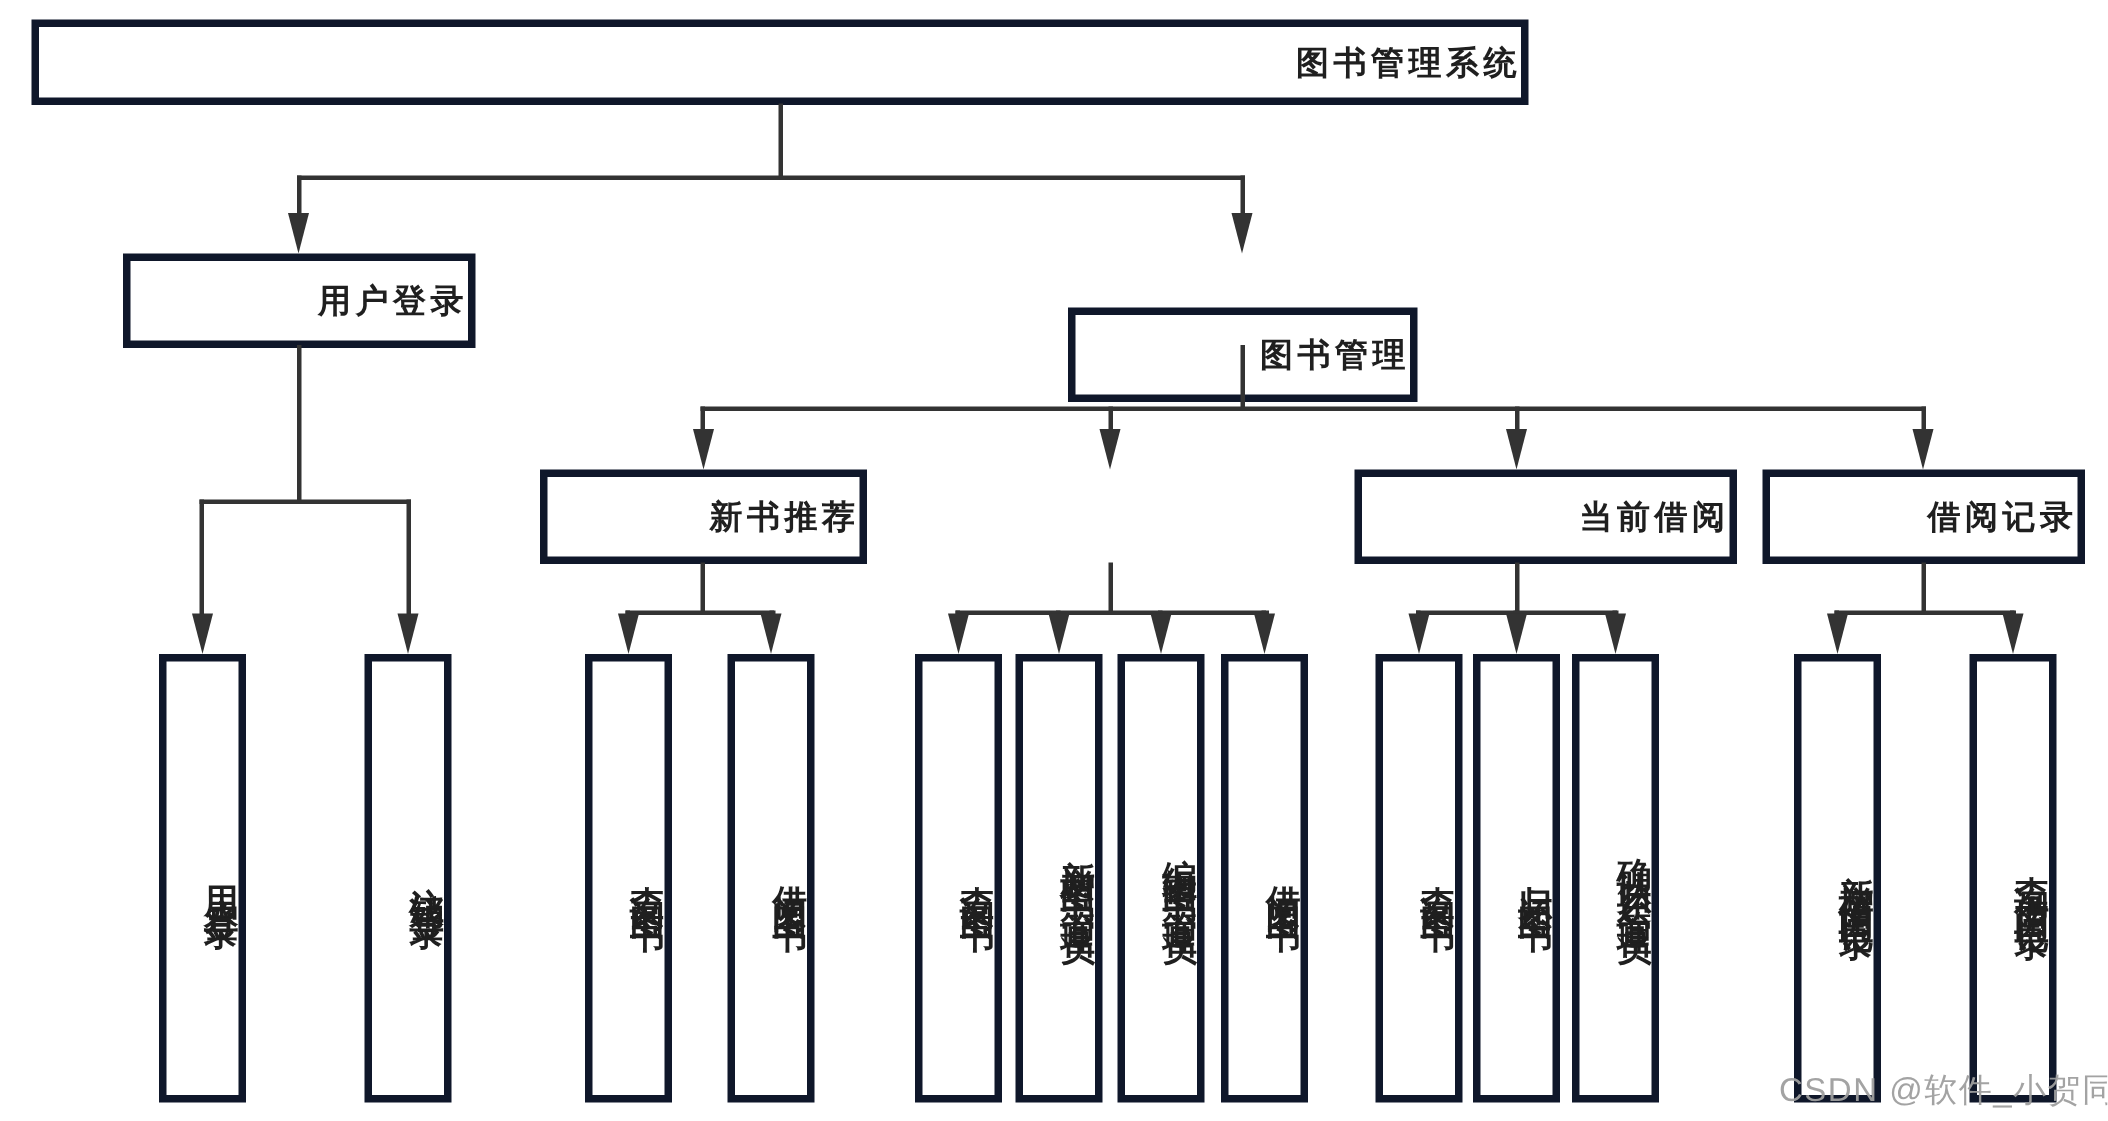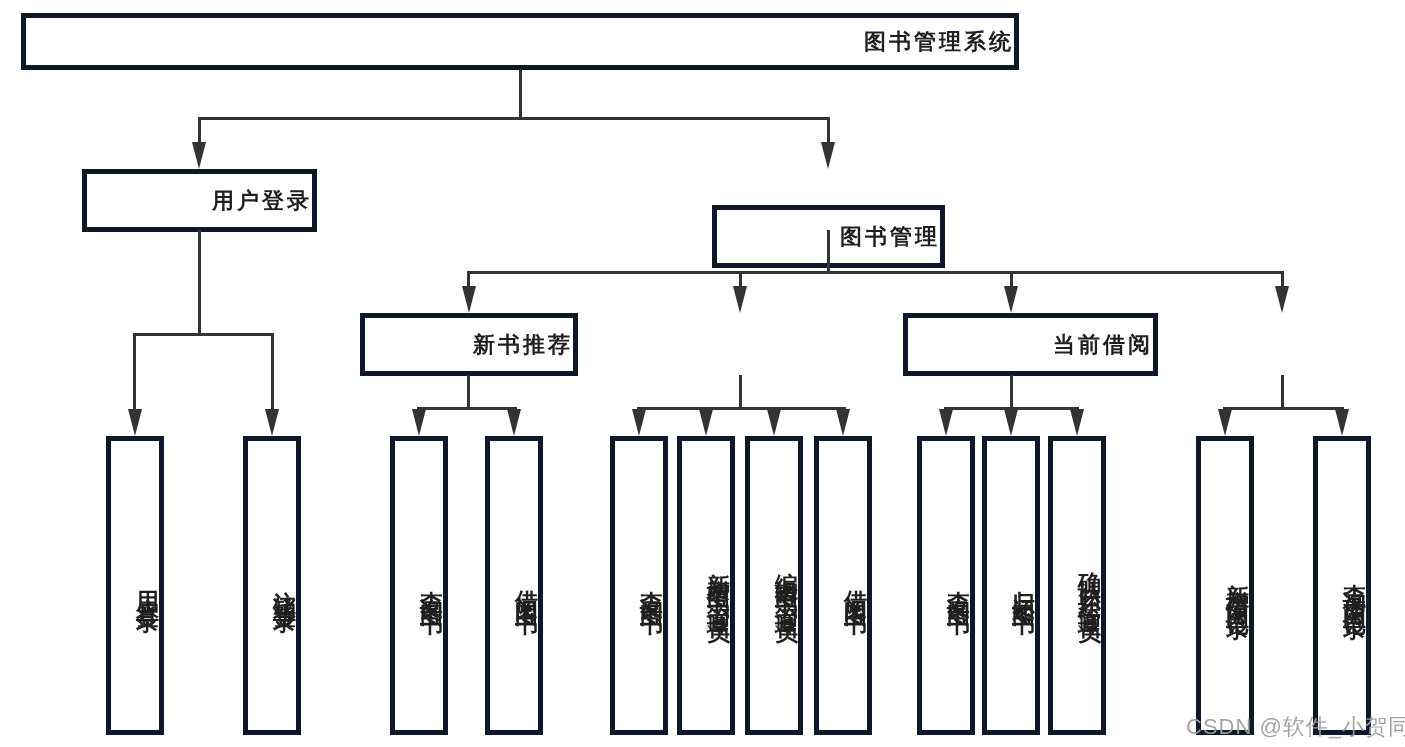--- a/index.html
+++ b/index.html
@@ -95,20 +95,23 @@
   <div class="arrow" style="left:733px;  top:286px;"></div>
   <div class="arrow" style="left:1004px; top:286px;"></div>
   <div class="arrow" style="left:1275px; top:286px;"></div>
 
   <div class="box" style="left:360px; top:313px; width:218px; height:63px;">
     <span class="hlabel">新书推荐</span>
   </div>
   <div class="box" style="left:903px; top:313px; width:255px; height:63px;">
     <span class="hlabel">当前借阅</span>
   </div>
+  <div class="box" style="left:1175px; top:313px; width:215px; height:63px;">
+    <span class="hlabel">借阅记录</span>
+  </div>
 
   <div class="vline" style="left:467px; top:375px; height:34px;"></div>
   <div class="hline" style="left:417px; top:407px; width:100px;"></div>
   <div class="vline" style="left:417px; top:407px; height:8px;"></div>
   <div class="vline" style="left:513px; top:407px; height:8px;"></div>
   <div class="arrow" style="left:412px; top:409px;"></div>
   <div class="arrow" style="left:507px; top:409px;"></div>
 
   <div class="vline" style="left:739px; top:375px; height:34px;"></div>
   <div class="hline" style="left:637px; top:407px; width:209px;"></div>

